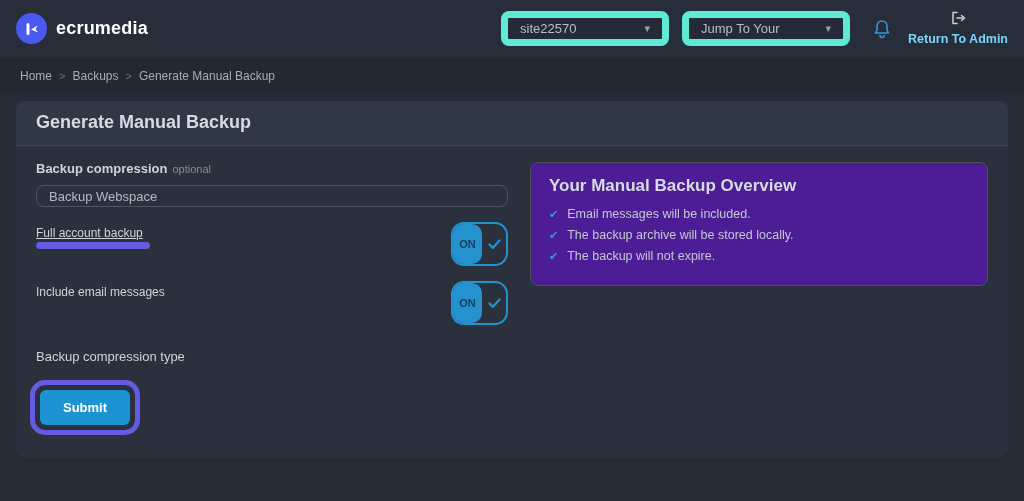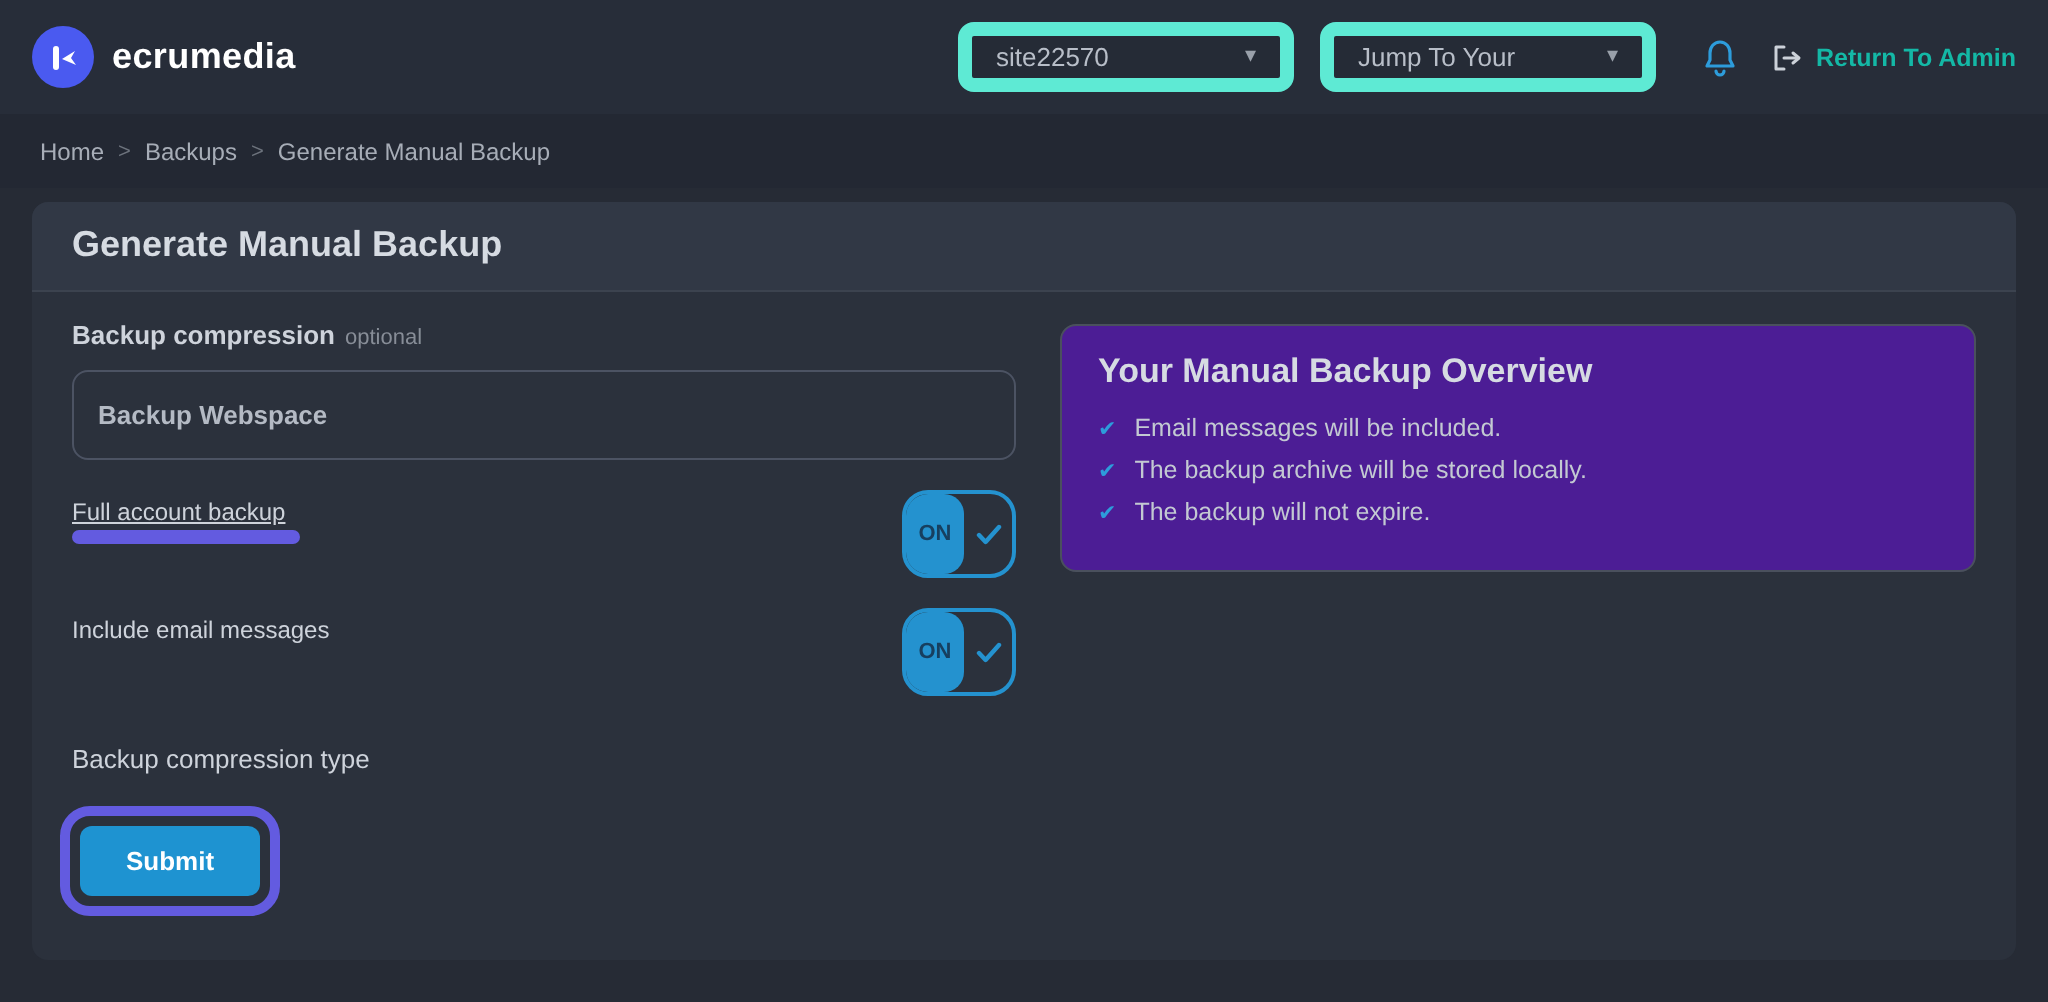--- a/index.html
+++ b/index.html
@@ -37,22 +37,22 @@
     display: flex; align-items: center; justify-content: space-between;
     padding: 0 12px;
     font-size: 13px; color: #b8bec8;
     cursor: pointer;
     margin-left: 13px;
   }
   .chevron { font-size: 11px; color: #99a0aa; line-height: 1; }
   .bell-wrap { margin: 0 17px 0 23px; cursor: pointer; display:flex; }
   .return-link {
     display: flex; align-items: center; gap: 7px;
-    font-size: 12.5px; font-weight: 700; color: #14b8a6;
-    cursor: pointer; white-space: nowrap;
+    font-size: 12.5px; font-weight: 700; color: #7dd3fc;
+    cursor: pointer; white-space: nowrap; flex-direction: column;
   }
 
   
   .breadcrumb {
     height: 37px;
     background: #232833;
     display: flex; align-items: center;
     padding: 0 20px;
     font-size: 12px; color: #a7adb7;
     gap: 7px;
@@ -79,30 +79,29 @@
     padding: 13px 20px 22px 20px;
     min-height: 268px;
     align-items: flex-start;
   }
   .form-col { width: 472px; flex: none; }
 
   .field-label { font-size: 13px; font-weight: 600; color: #ced3db; }
   .optional-tag { font-size: 11px; font-weight: 400; color: #878d97; margin-left: 5px; }
   .text-input {
     margin-top: 8px;
-    width: 100%; height: 45px;
+    width: 100%; height: 22px;
     background: transparent;
     border: 1px solid #4c5363;
     border-radius: 8px;
     padding: 0 12px;
     color: #b4bac4;
     font-size: 13px;
     font-family: "Liberation Sans", sans-serif;
     outline: none;
-    font-weight: bold;
   }
 
   .toggle-row {
     display: flex; align-items: flex-start; justify-content: space-between;
     margin-top: 15px;
   }
   .toggle-label { font-size: 12px; color: #ced3db; padding-top: 4px; }
   .toggle-label.underlined { text-decoration: underline; }
   .purple-bar {
     width: 114px; height: 7px;

